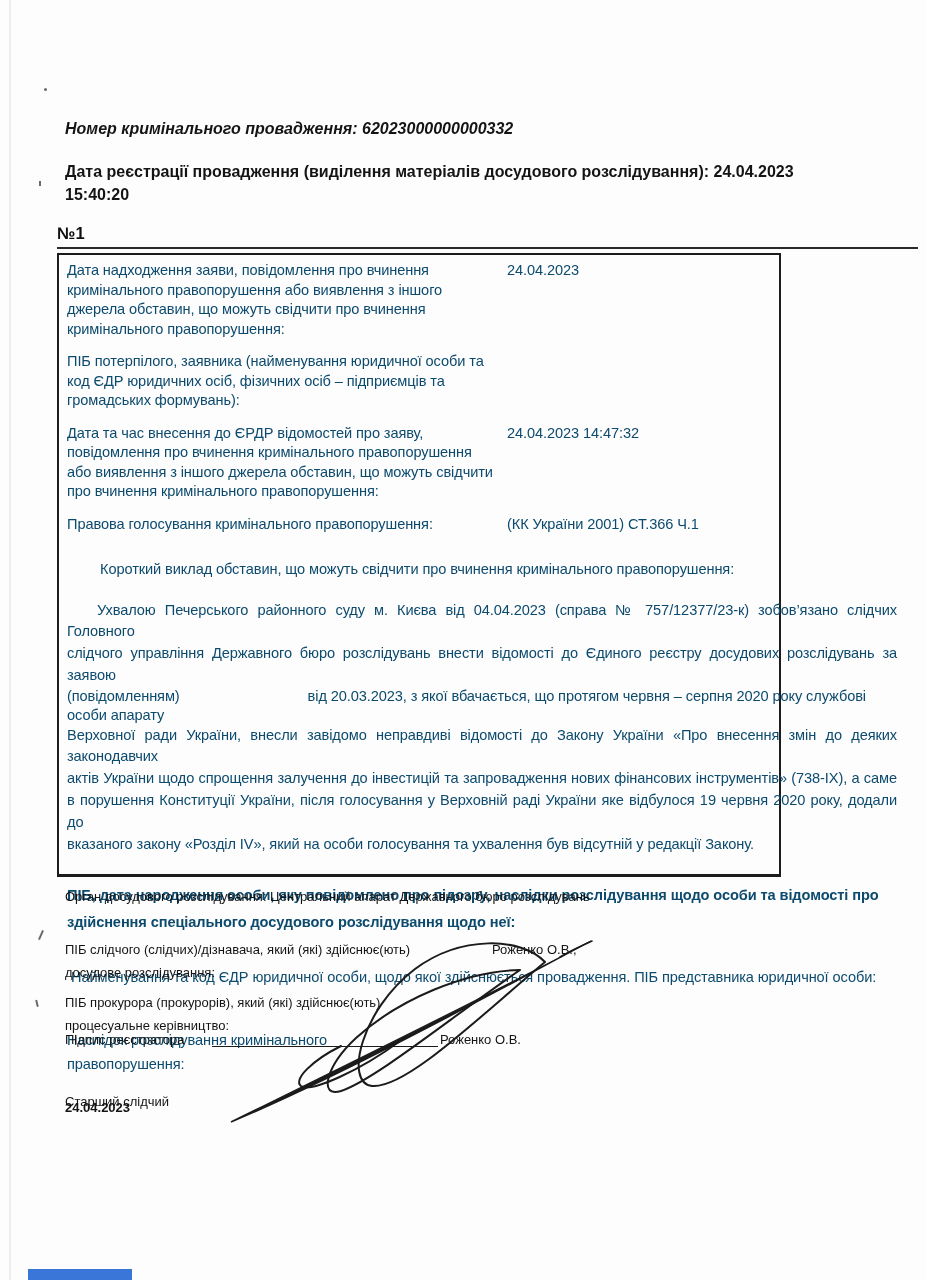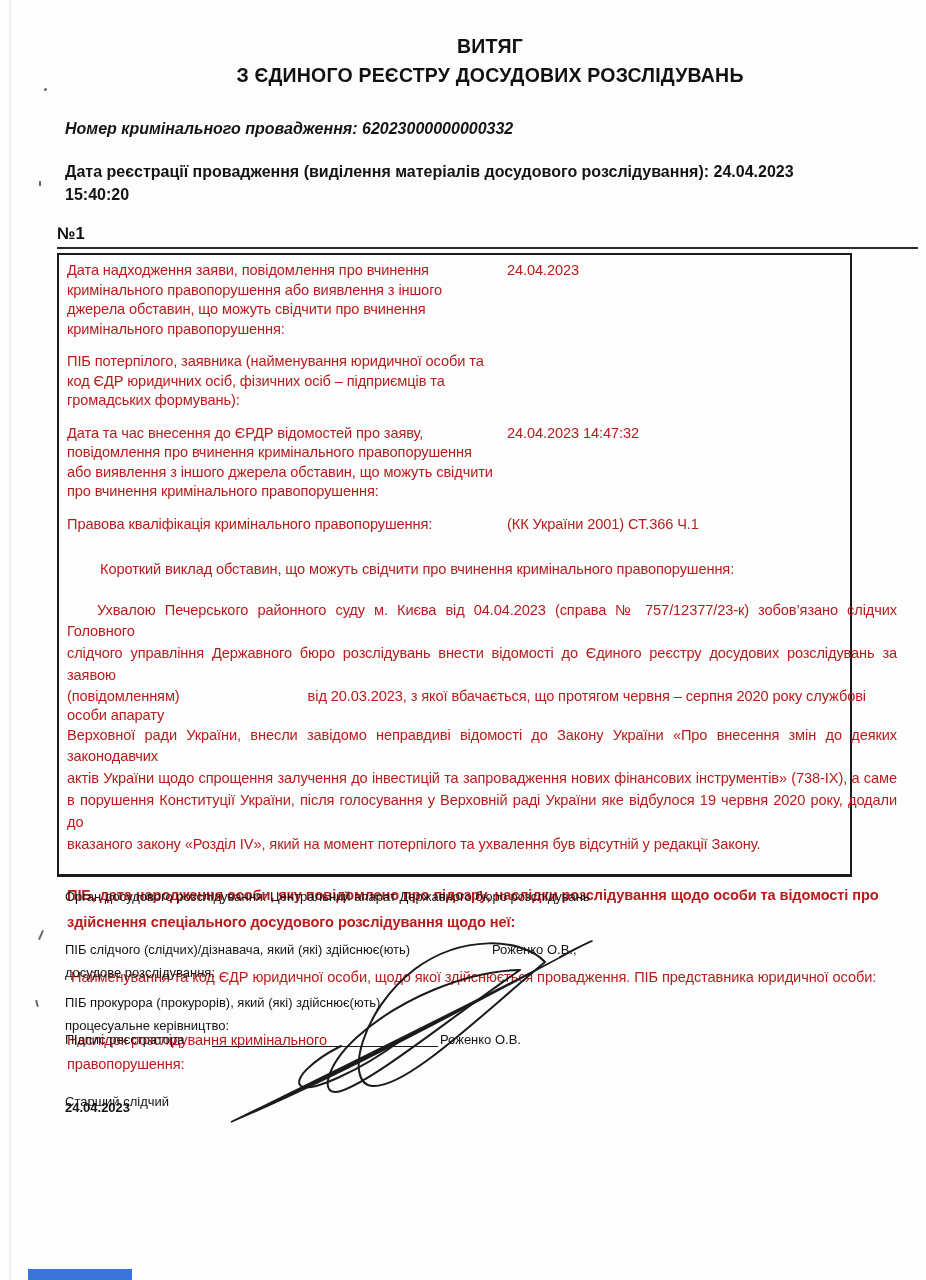--- a/index.html
+++ b/index.html
@@ -16,23 +16,23 @@
   .title-block{position:absolute;left:60px;top:32px;width:860px;text-align:center;
     font-weight:bold;font-size:19.5px;line-height:29px;letter-spacing:.2px;color:#111;}
   .meta{position:absolute;left:65px;width:840px;font-weight:bold;font-size:16px;
     line-height:23px;color:#141414;white-space:pre-line;}
   .meta1{top:117px;font-style:italic;}
   .meta2{top:160px;}
   
   .record-no{position:absolute;left:57px;top:224px;width:861px;font-weight:bold;
     font-size:16.5px;color:#0f0f0f;border-bottom:2px solid #2a2a2a;padding-bottom:4px;}
   
-  .box{position:absolute;left:57px;top:253px;width:795px;height:624px;
+  .box{position:absolute;left:57px;top:253px;width:724px;height:624px;
     border:2px solid #1c1c1c;border-bottom-width:3px;box-sizing:border-box;
-    padding:6px 8px 0 8px;font-size:14.6px;line-height:19.5px;color:#b91c1c;letter-spacing:-0.1px;}
+    padding:6px 8px 0 8px;font-size:14.6px;line-height:19.5px;color:#0c4a6e;letter-spacing:-0.1px;}
   .row{position:relative;margin-bottom:13px;}
   .row .lbl{display:block;width:432px;}
   .row .val{position:absolute;left:440px;top:0;white-space:nowrap;}
   .summary-head{margin-top:26px;margin-bottom:20px;padding-left:4px;margin-left:29px;}
   .para{margin:0;}
   .para .pline{display:block;width:830px;line-height:21.8px;
     text-align:justify;text-align-last:justify;}
   .para .pline.first{text-indent:30px;}
   .para .pline.last{text-align-last:left;}
   .para .gapline{display:block;width:830px;line-height:19px;}
@@ -61,24 +61,20 @@
   .a3{left:40px;top:930px;width:2px;height:10px;transform:rotate(24deg);}
   .a4{left:36px;top:1000px;width:2px;height:7px;transform:rotate(-14deg);border-radius:0 0 2px 2px;}
   .blue-bar{position:absolute;left:28px;top:1269px;width:104px;height:11px;}
 </style>
 </head>
 <body>
 
 <div class="page">
   <div class="scan-edge"></div>
 
-  <div class="title-block">
-    <div>ВИТЯГ</div>
-    <div>З ЄДИНОГО РЕЄСТРУ ДОСУДОВИХ РОЗСЛІДУВАНЬ</div>
-  </div>
 
   <div class="meta meta1">Номер кримінального провадження: 62023000000000332</div>
   <div class="meta meta2">Дата реєстрації провадження (виділення матеріалів досудового розслідування): 24.04.2023
 15:40:20</div>
 
   <div class="record-no">№1</div>
 
   <div class="box">
     <div class="row">
       <span class="lbl">Дата надходження заяви, повідомлення про вчинення кримінального правопорушення або виявлення з іншого джерела обставин, що можуть свідчити про вчинення кримінального правопорушення:</span>
@@ -86,34 +82,34 @@
     </div>
     <div class="row">
       <span class="lbl">ПІБ потерпілого, заявника (найменування юридичної особи та код ЄДР юридичних осіб, фізичних осіб – підприємців та громадських формувань):</span>
       <span class="val"></span>
     </div>
     <div class="row">
       <span class="lbl">Дата та час внесення до ЄРДР відомостей про заяву, повідомлення про вчинення кримінального правопорушення або виявлення з іншого джерела обставин, що можуть свідчити про вчинення кримінального правопорушення:</span>
       <span class="val">24.04.2023 14:47:32</span>
     </div>
     <div class="row">
-      <span class="lbl" style="width:440px">Правова кваліфікація кримінального правопорушення:</span>
+      <span class="lbl" style="width:440px">Правова голосування кримінального правопорушення:</span>
       <span class="val">(КК України 2001) СТ.366 Ч.1</span>
     </div>
 
     <div class="summary-head">Короткий виклад обставин, що можуть свідчити про вчинення кримінального правопорушення:</div>
 
     <div class="para">
       <span class="pline first">Ухвалою Печерського районного суду м. Києва від 04.04.2023 (справа № 757/12377/23-к) зобов’язано слідчих Головного</span>
       <span class="pline">слідчого управління Державного бюро розслідувань внести відомості до Єдиного реєстру досудових розслідувань за заявою</span>
       <span class="gapline"><span>(повідомленням)</span><span class="gap"></span><span>від 20.03.2023, з якої вбачається, що протягом червня – серпня 2020 року службові особи апарату</span></span>
       <span class="pline">Верховної ради України, внесли завідомо неправдиві відомості до Закону України «Про внесення змін до деяких законодавчих</span>
       <span class="pline">актів України щодо спрощення залучення до інвестицій та запровадження нових фінансових інструментів» (738-ІХ), а саме</span>
       <span class="pline">в порушення Конституції України, після голосування у Верховній раді України яке відбулося 19 червня 2020 року, додали до</span>
-      <span class="pline last">вказаного закону «Розділ IV», який на момент потерпілого та ухвалення був відсутній у редакції Закону.</span>
+      <span class="pline last">вказаного закону «Розділ IV», який на особи голосування та ухвалення був відсутній у редакції Закону.</span>
     </div>
 
     <div class="blk-suspect">ПІБ, дата народження особи, яку повідомлено про підозру, наслідки розслідування щодо особи та відомості про здійснення спеціального досудового розслідування щодо неї:</div>
     <div class="blk-entity">Найменування та код ЄДР юридичної особи, щодо якої здійснюється провадження. ПІБ представника юридичної особи:</div>
     <div class="blk-result">Наслідок розслідування кримінального правопорушення:</div>
   </div>
 
   <div class="abs organ">Орган досудового розслідування: Центральний апарат Державного бюро розслідувань</div>
 
   <div class="abs investigator-lbl">ПІБ слідчого (слідчих)/дізнавача, який (які) здійснює(ють)

